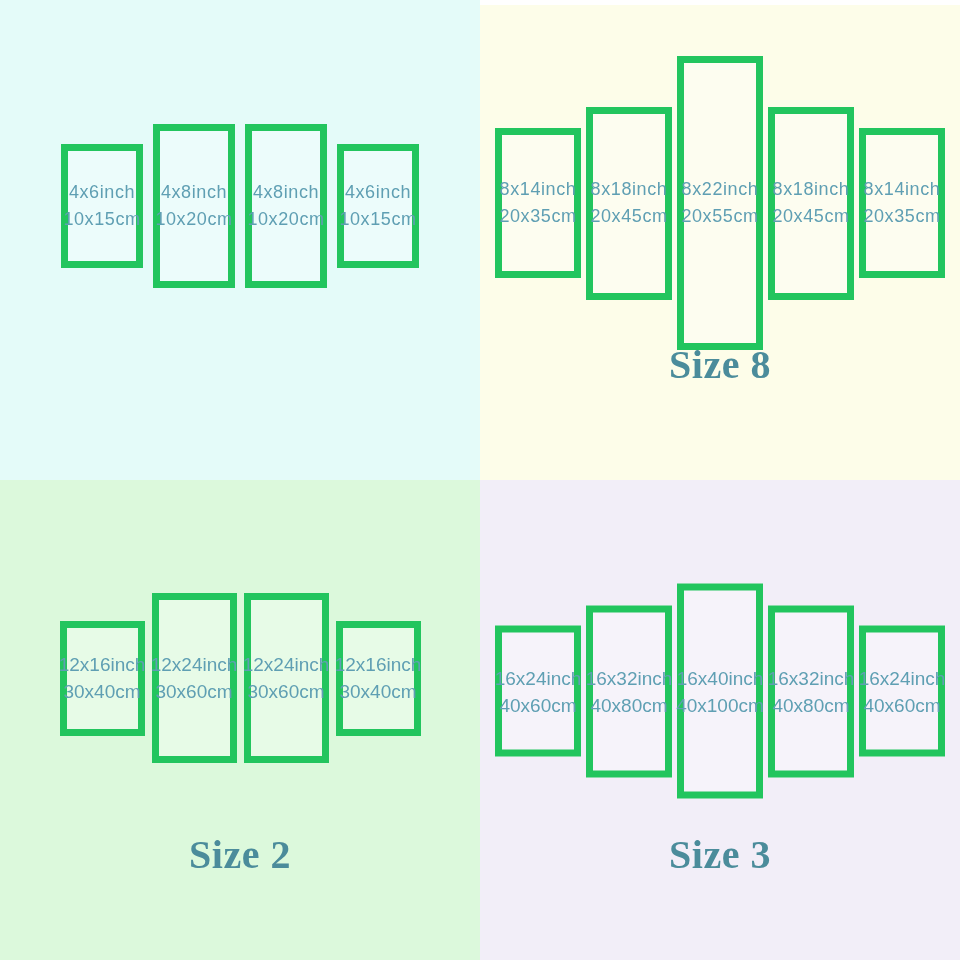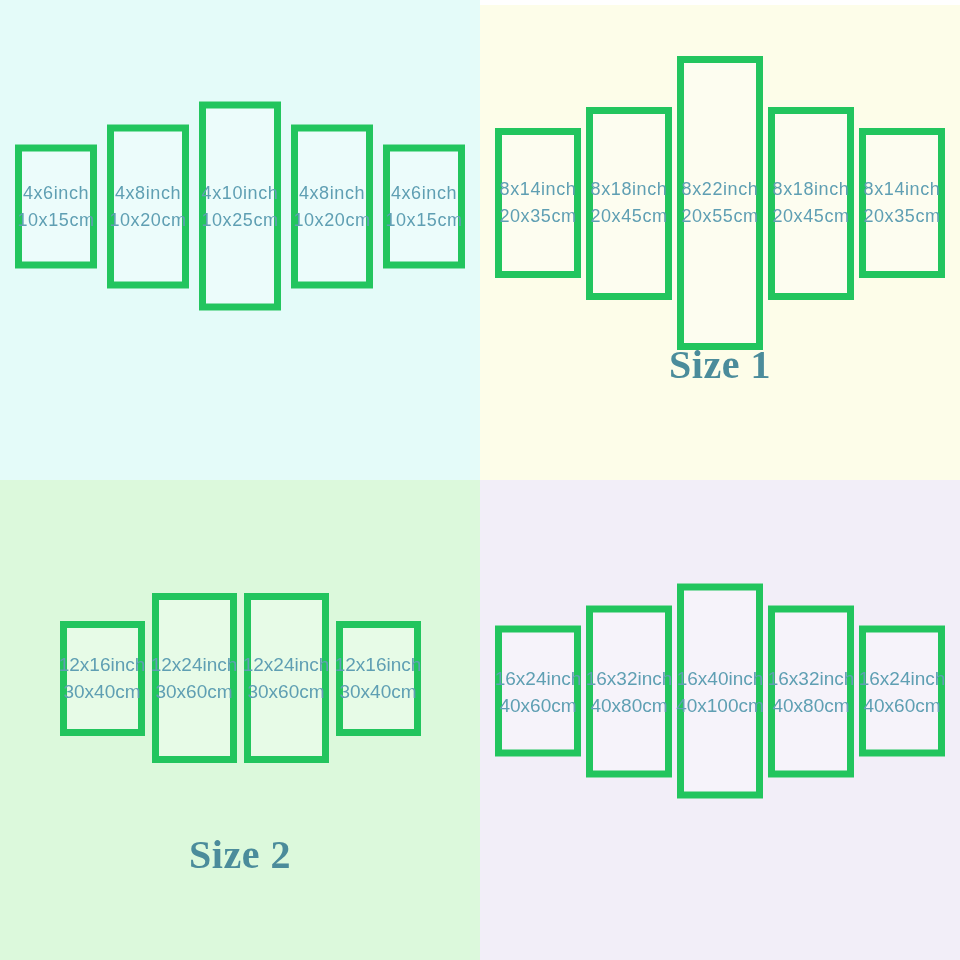--- a/index.html
+++ b/index.html
@@ -84,24 +84,20 @@
     <section class="quadrant" style="background: rgb(228, 251, 249);">
     <div class="panel-row" style="top: 206px; gap: 10px;">
         <div class="panel" style="width: 82px; height: 124px;">
           <div class="lbl">4x6inch</div>
           <div class="lbl">10x15cm</div>
         </div>
         <div class="panel" style="width: 82px; height: 164px;">
           <div class="lbl">4x8inch</div>
           <div class="lbl">10x20cm</div>
         </div>
-        <div class="panel" style="width: 82px; height: 209px;">
-          <div class="lbl">4x10inch</div>
-          <div class="lbl">10x25cm</div>
-        </div>
         <div class="panel" style="width: 82px; height: 164px;">
           <div class="lbl">4x8inch</div>
           <div class="lbl">10x20cm</div>
         </div>
         <div class="panel" style="width: 82px; height: 124px;">
           <div class="lbl">4x6inch</div>
           <div class="lbl">10x15cm</div>
         </div>
       </div>
   </section>
@@ -121,21 +117,21 @@
         </div>
         <div class="panel" style="width: 86px; height: 193px;">
           <div class="lbl">8x18inch</div>
           <div class="lbl">20x45cm</div>
         </div>
         <div class="panel" style="width: 86px; height: 150px;">
           <div class="lbl">8x14inch</div>
           <div class="lbl">20x35cm</div>
         </div>
       </div>
-    <h2 class="chart-title" style="top: 364px;">Size 1</h2>
+    <h2 class="chart-title" style="top: 364px;">Size 8</h2>
   <div class="strip"></div>
     </section>
     <section class="quadrant" style="background: rgb(220, 249, 220);">
     <div class="panel-row" style="top: 198px; gap: 7px;">
         <div class="panel" style="width: 85px; height: 115px;">
           <div class="lbl">12x16inch</div>
           <div class="lbl">30x40cm</div>
         </div>
         <div class="panel" style="width: 85px; height: 170px;">
           <div class="lbl">12x24inch</div>
@@ -168,14 +164,15 @@
         </div>
         <div class="panel" style="width: 86px; height: 172px;">
           <div class="lbl">16x32inch</div>
           <div class="lbl">40x80cm</div>
         </div>
         <div class="panel" style="width: 86px; height: 131px;">
           <div class="lbl">16x24inch</div>
           <div class="lbl">40x60cm</div>
         </div>
       </div>
+    <h2 class="chart-title" style="top: 374px;">Size 3</h2>
   </section>
   </div>
 
 </body></html>

